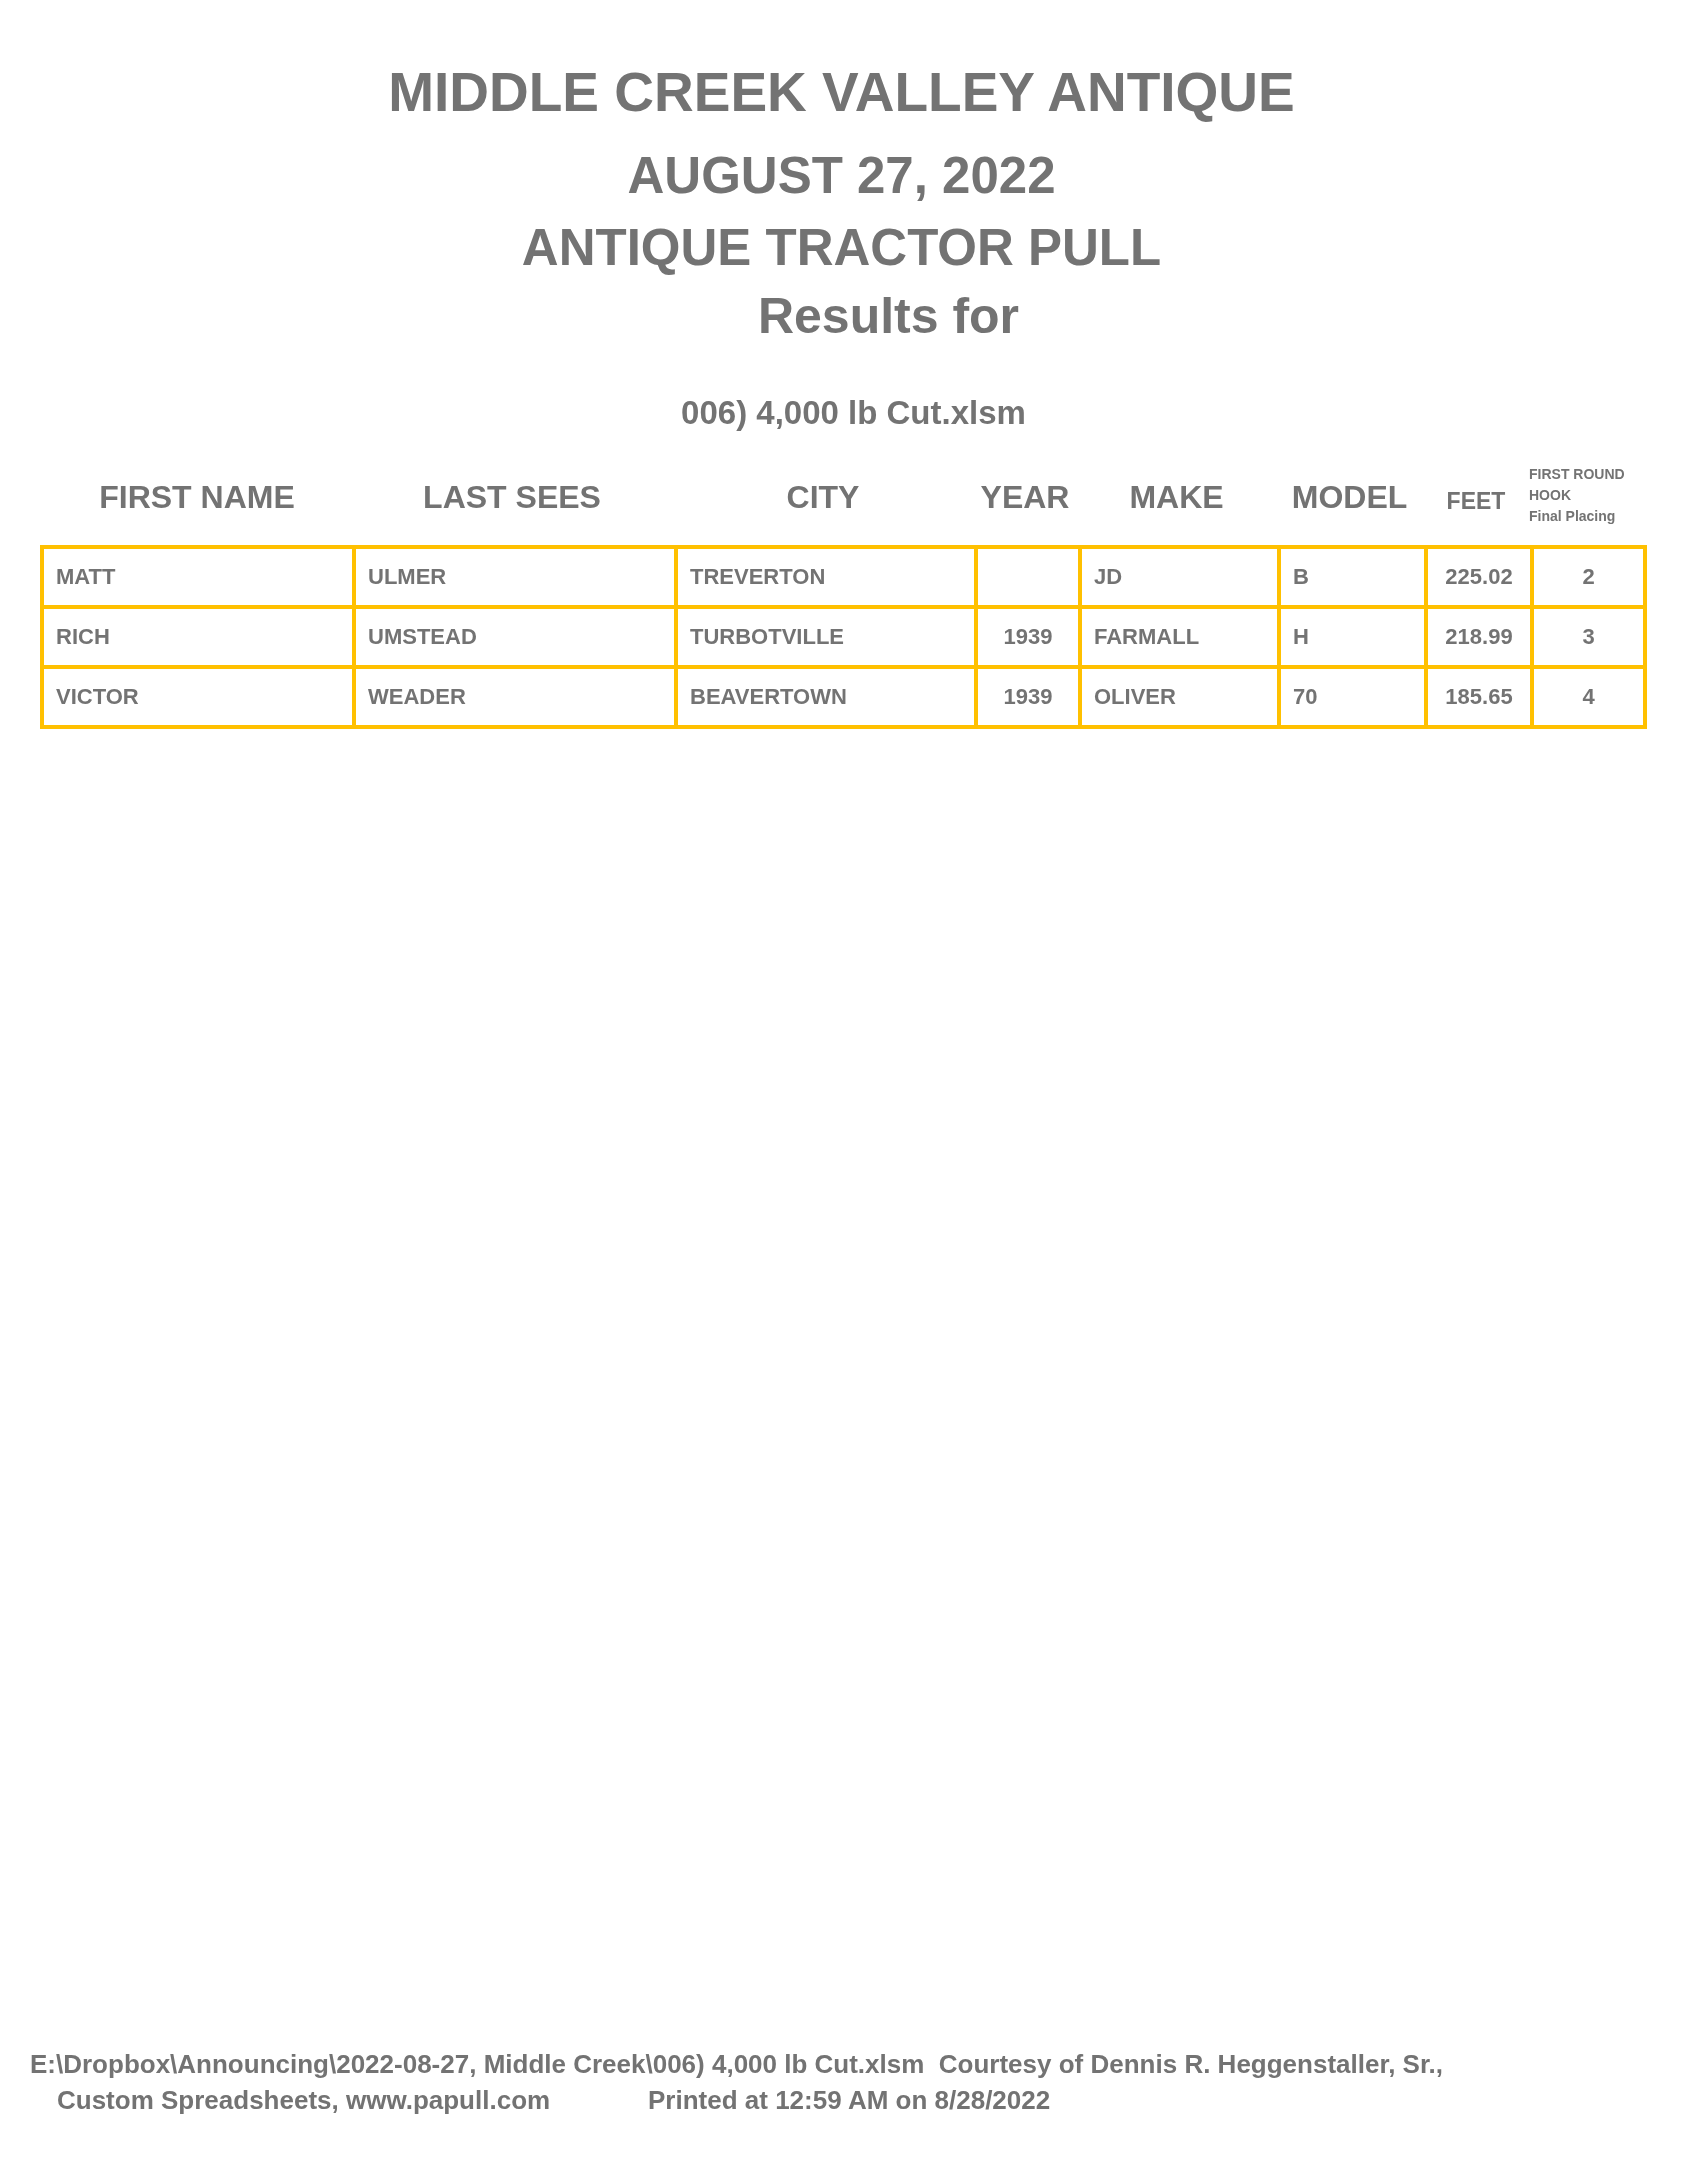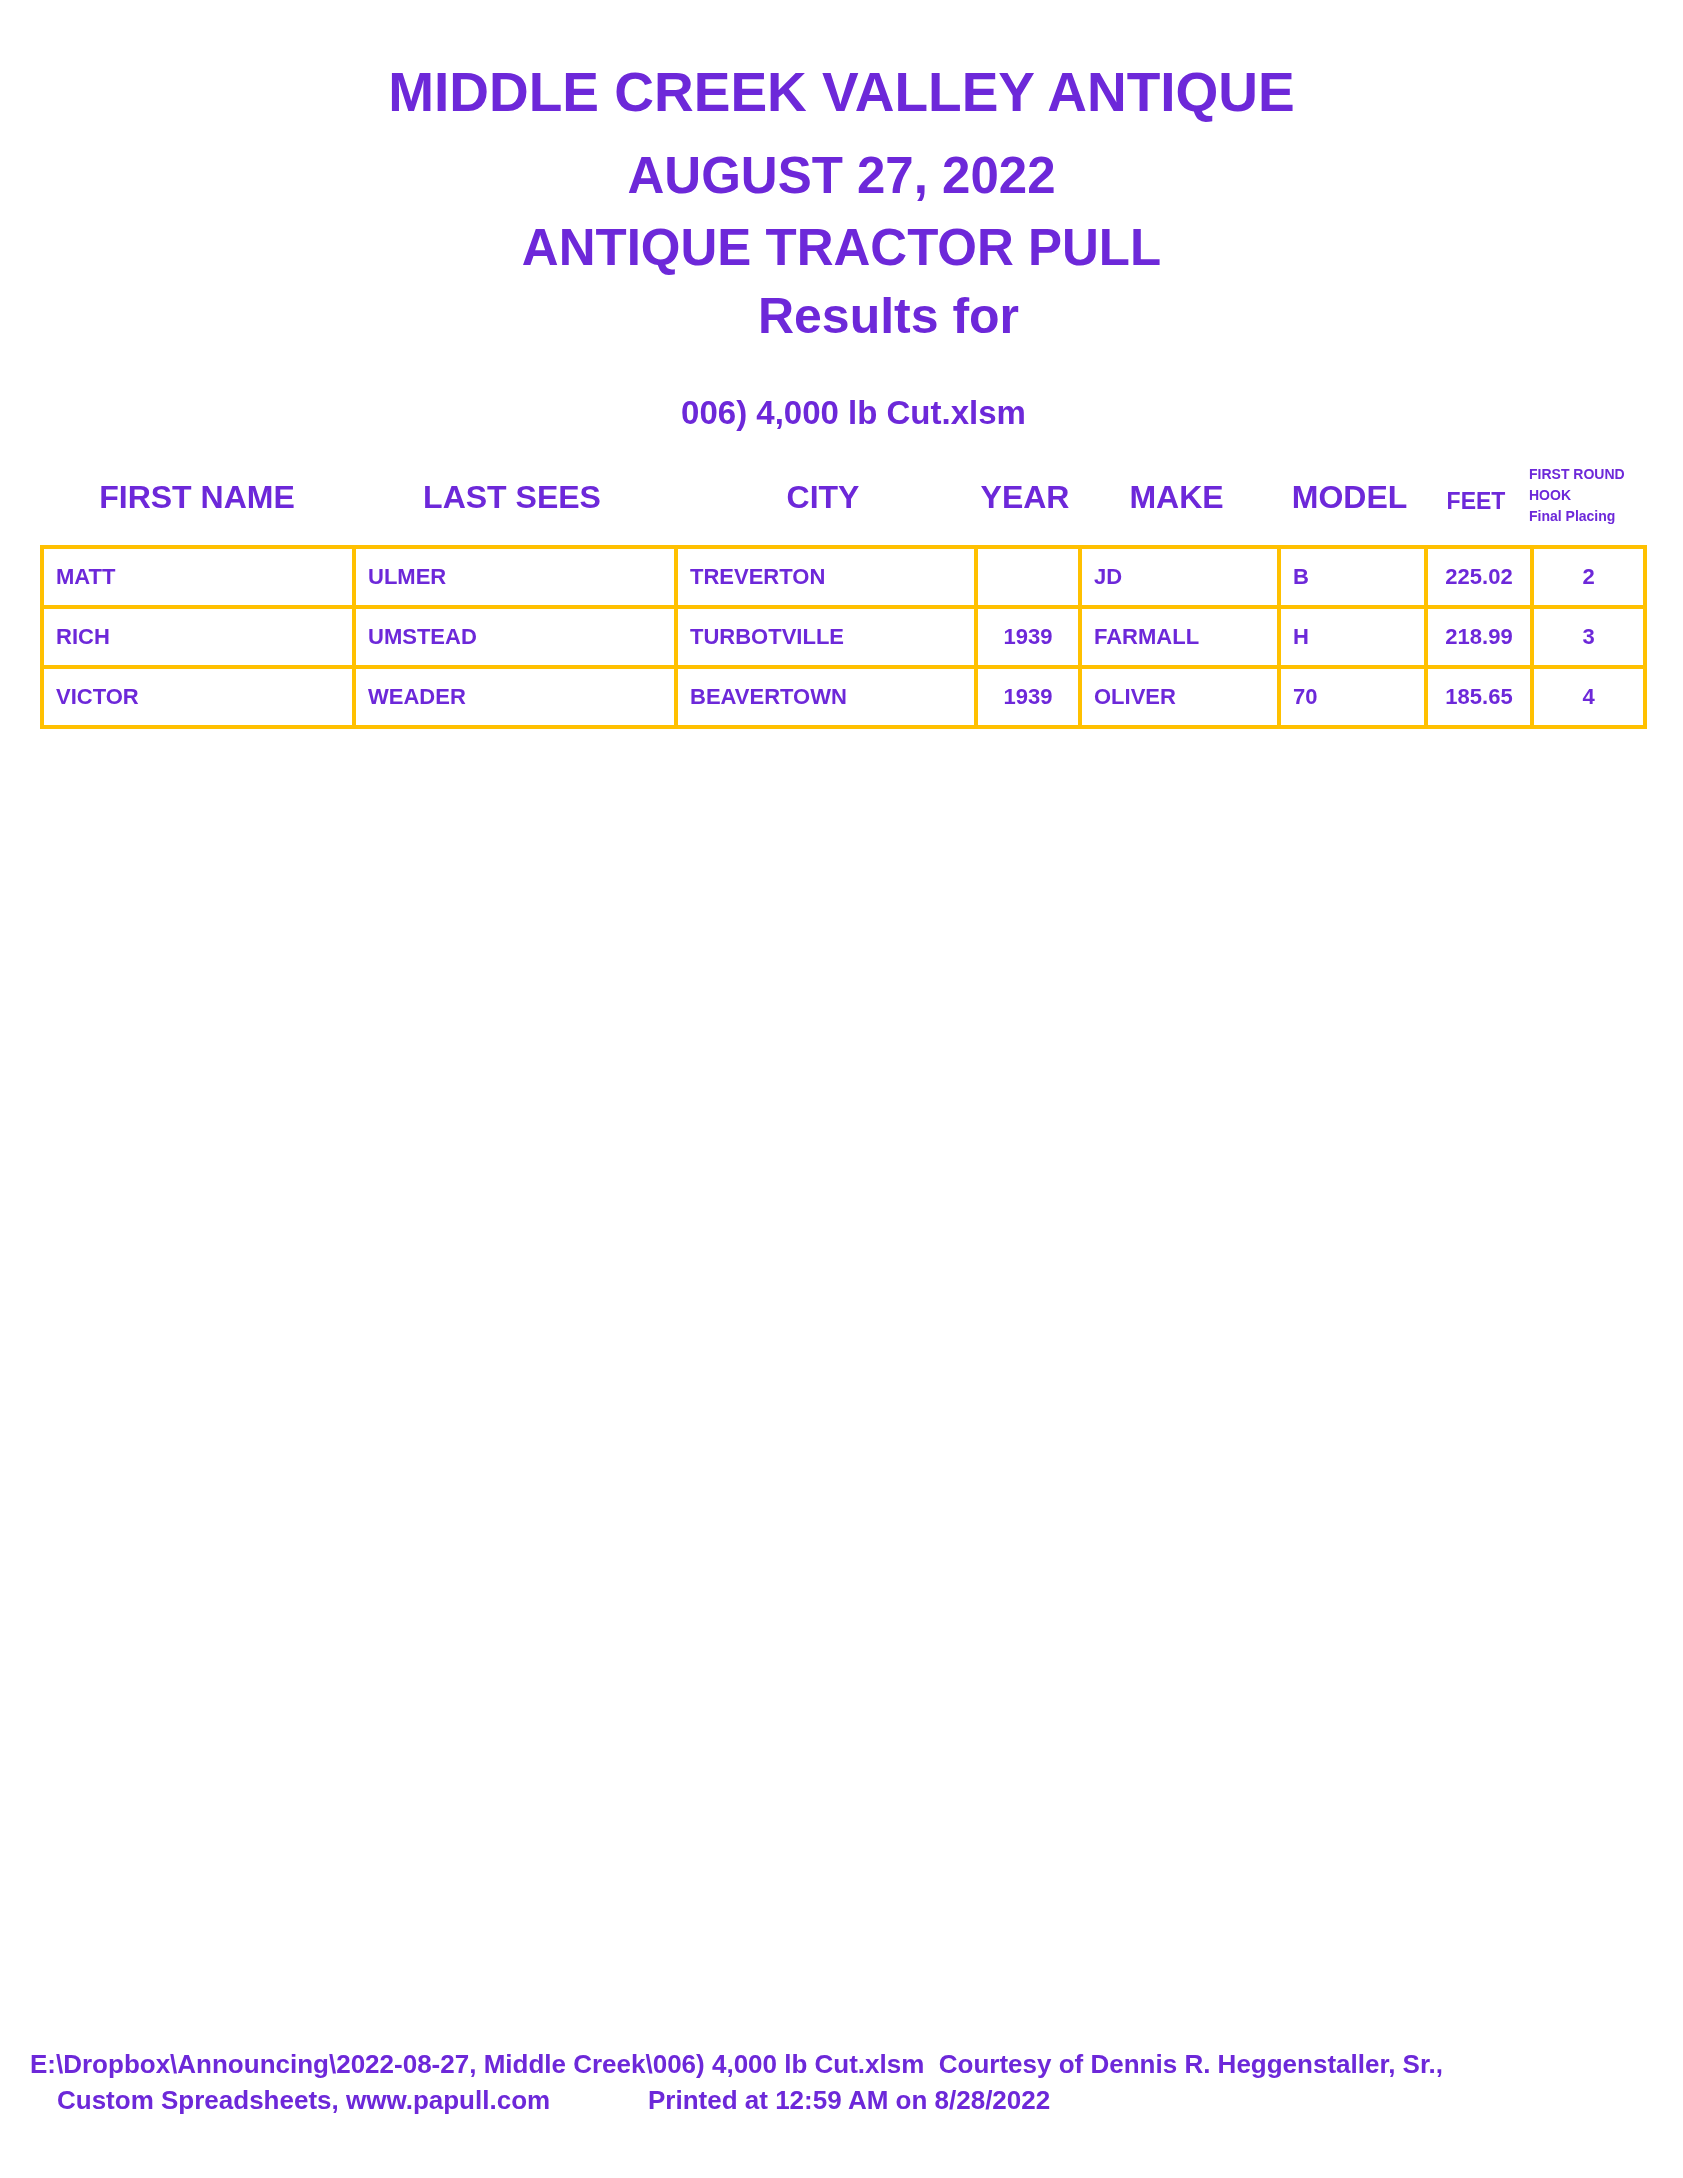--- a/index.html
+++ b/index.html
@@ -7,21 +7,21 @@
     padding: 0;
     background: #ffffff;
   }
   .page {
     position: relative;
     width: 1683px;
     height: 2178px;
     background: #ffffff;
     font-family: "Liberation Sans", sans-serif;
     font-weight: bold;
-    color: #6d28d9;
+    color: #737373;
     overflow: hidden;
   }
 
   
   .title-line {
     position: absolute;
     left: 0;
     width: 100%;
     text-align: center;
     white-space: nowrap;

